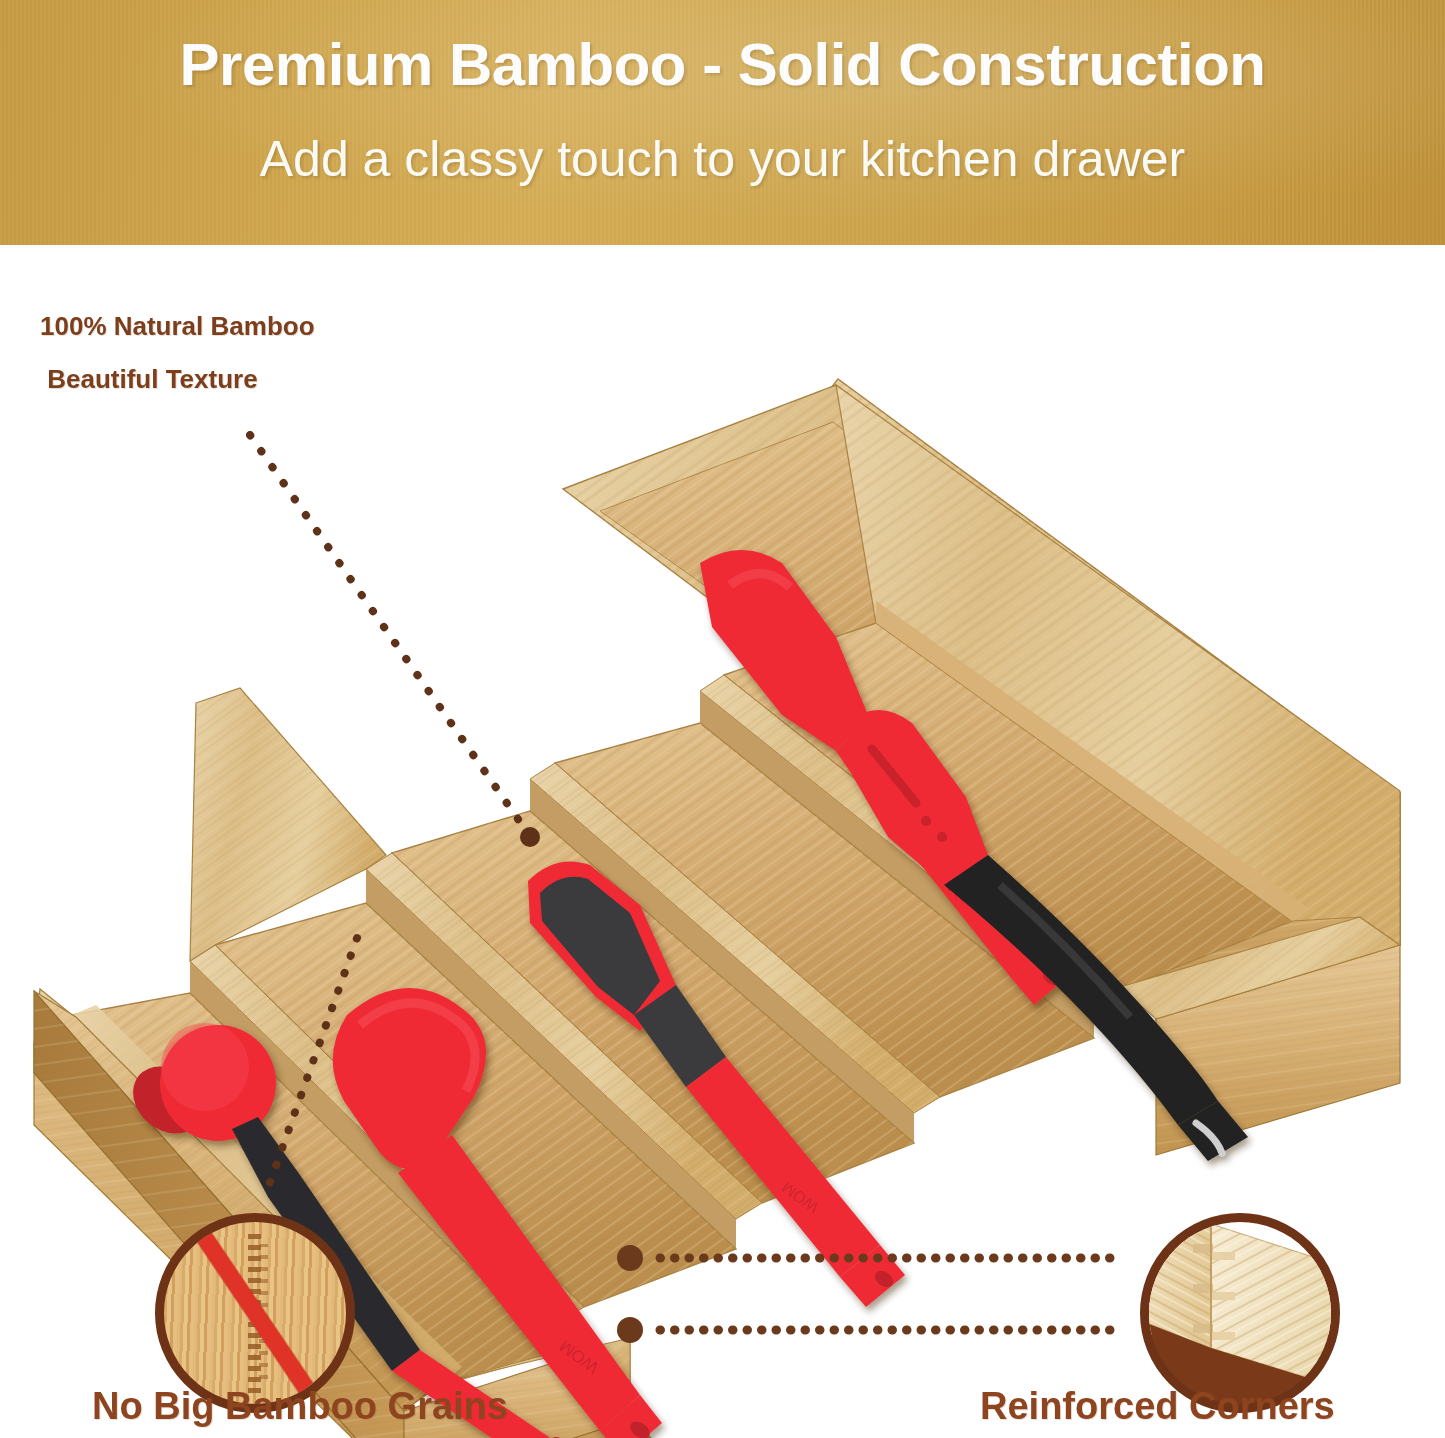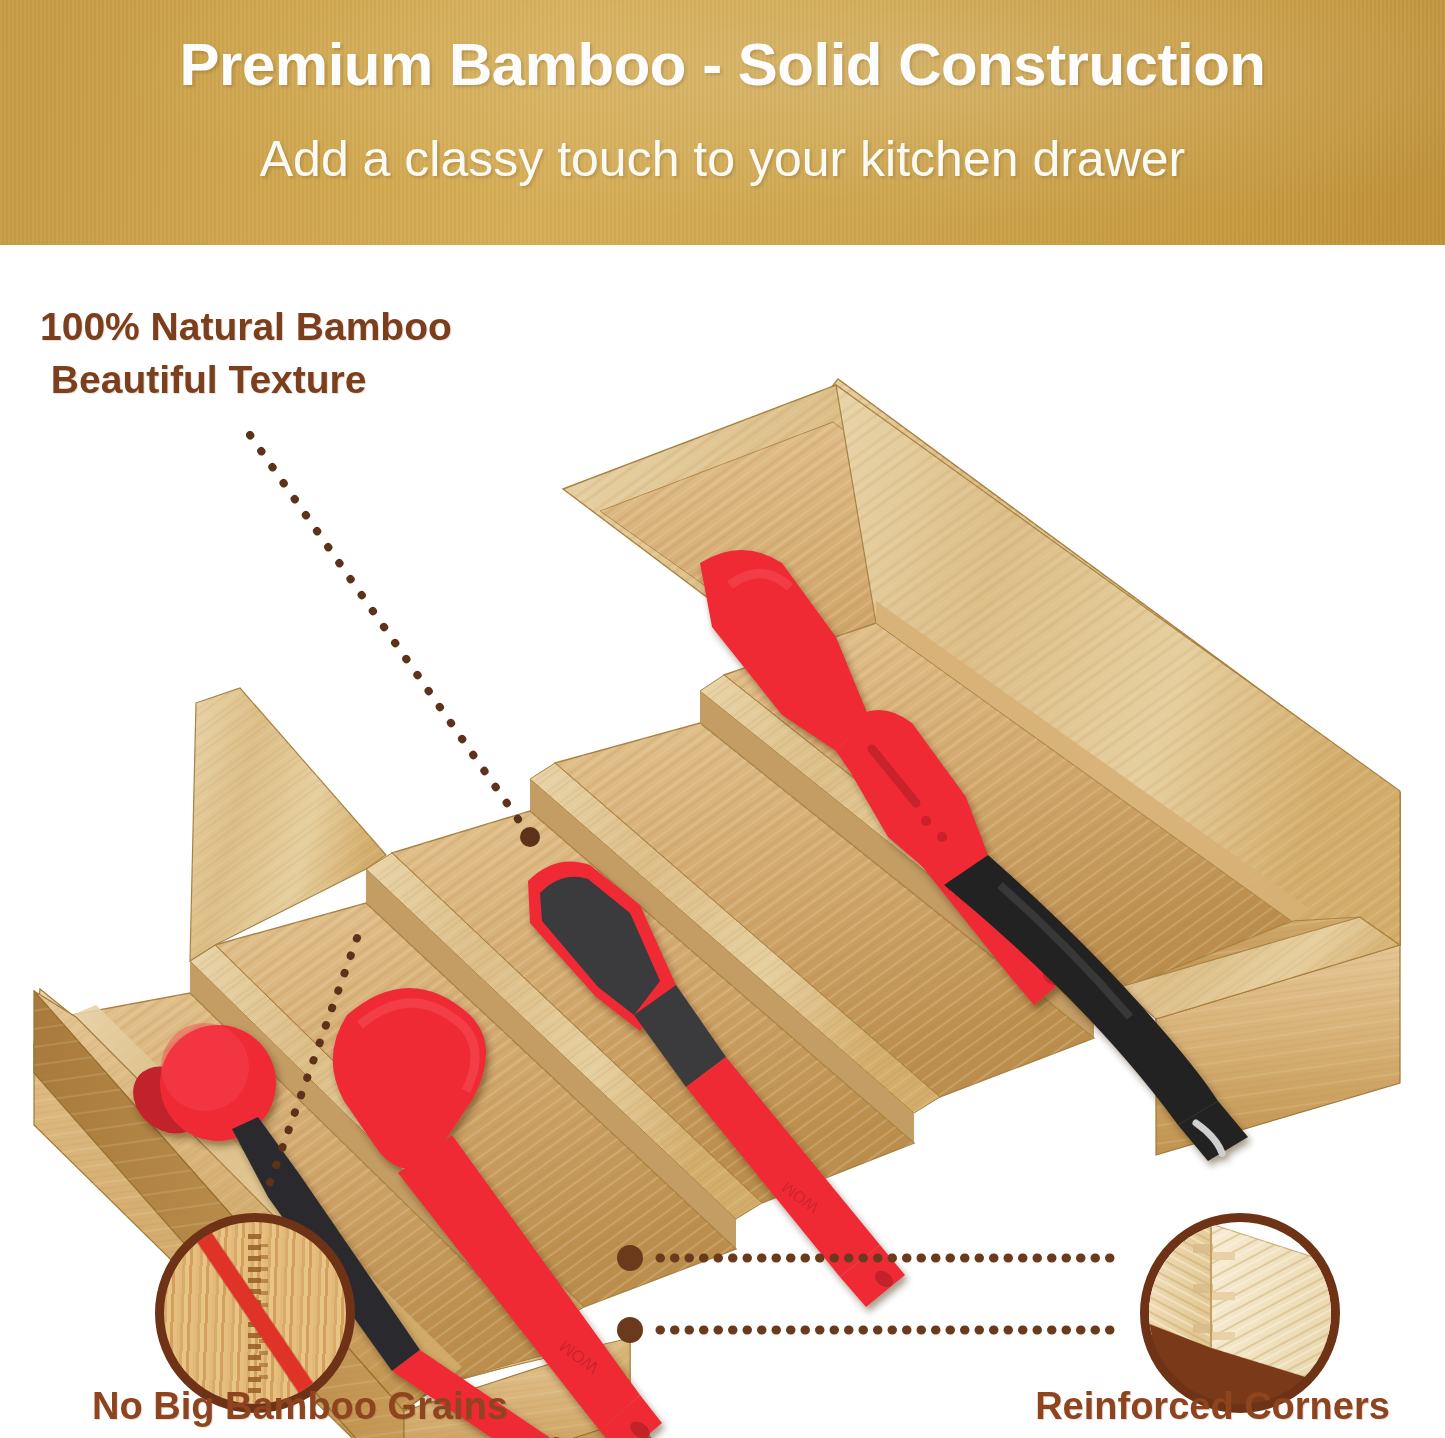--- a/index.html
+++ b/index.html
@@ -33,31 +33,31 @@
     text-shadow:2px 2px 3px rgba(120,85,25,0.30);
     font-family:"Liberation Sans", sans-serif;
   }
 
   
   .callout{
     position:absolute;color:#7c3f1d;font-weight:bold;
     font-family:"Liberation Sans", sans-serif;white-space:pre;
     text-shadow:1px 1px 0 rgba(120,70,35,0.18);
   }
-  #callout-top{ left:40px; top:300px; font-size:39px; line-height:53px; }
+  #callout-top{ left:40px; top:300px; font-size:26px; line-height:53px; }
 
   #label-left{
     position:absolute;left:0px;top:1385px;width:510px;text-align:center;
     font-size:38px;font-weight:bold;color:#8d441f;
     font-family:"Liberation Sans", sans-serif;
     text-shadow:1px 1px 0 rgba(120,70,35,0.18);
     padding-left:45px;
   }
   #label-right{
-    position:absolute;left:980px;top:1385px;width:465px;text-align:center;
+    position:absolute;left:980px;top:1385px;width:465px;text-align:left;
     font-size:38px;font-weight:bold;color:#8d441f;
     font-family:"Liberation Sans", sans-serif;
     text-shadow:1px 1px 0 rgba(120,70,35,0.18);
   }
 
   
   #scene{position:absolute;left:0;top:245px;width:1445px;height:1193px;}
   #scene svg{display:block;}
 
   

